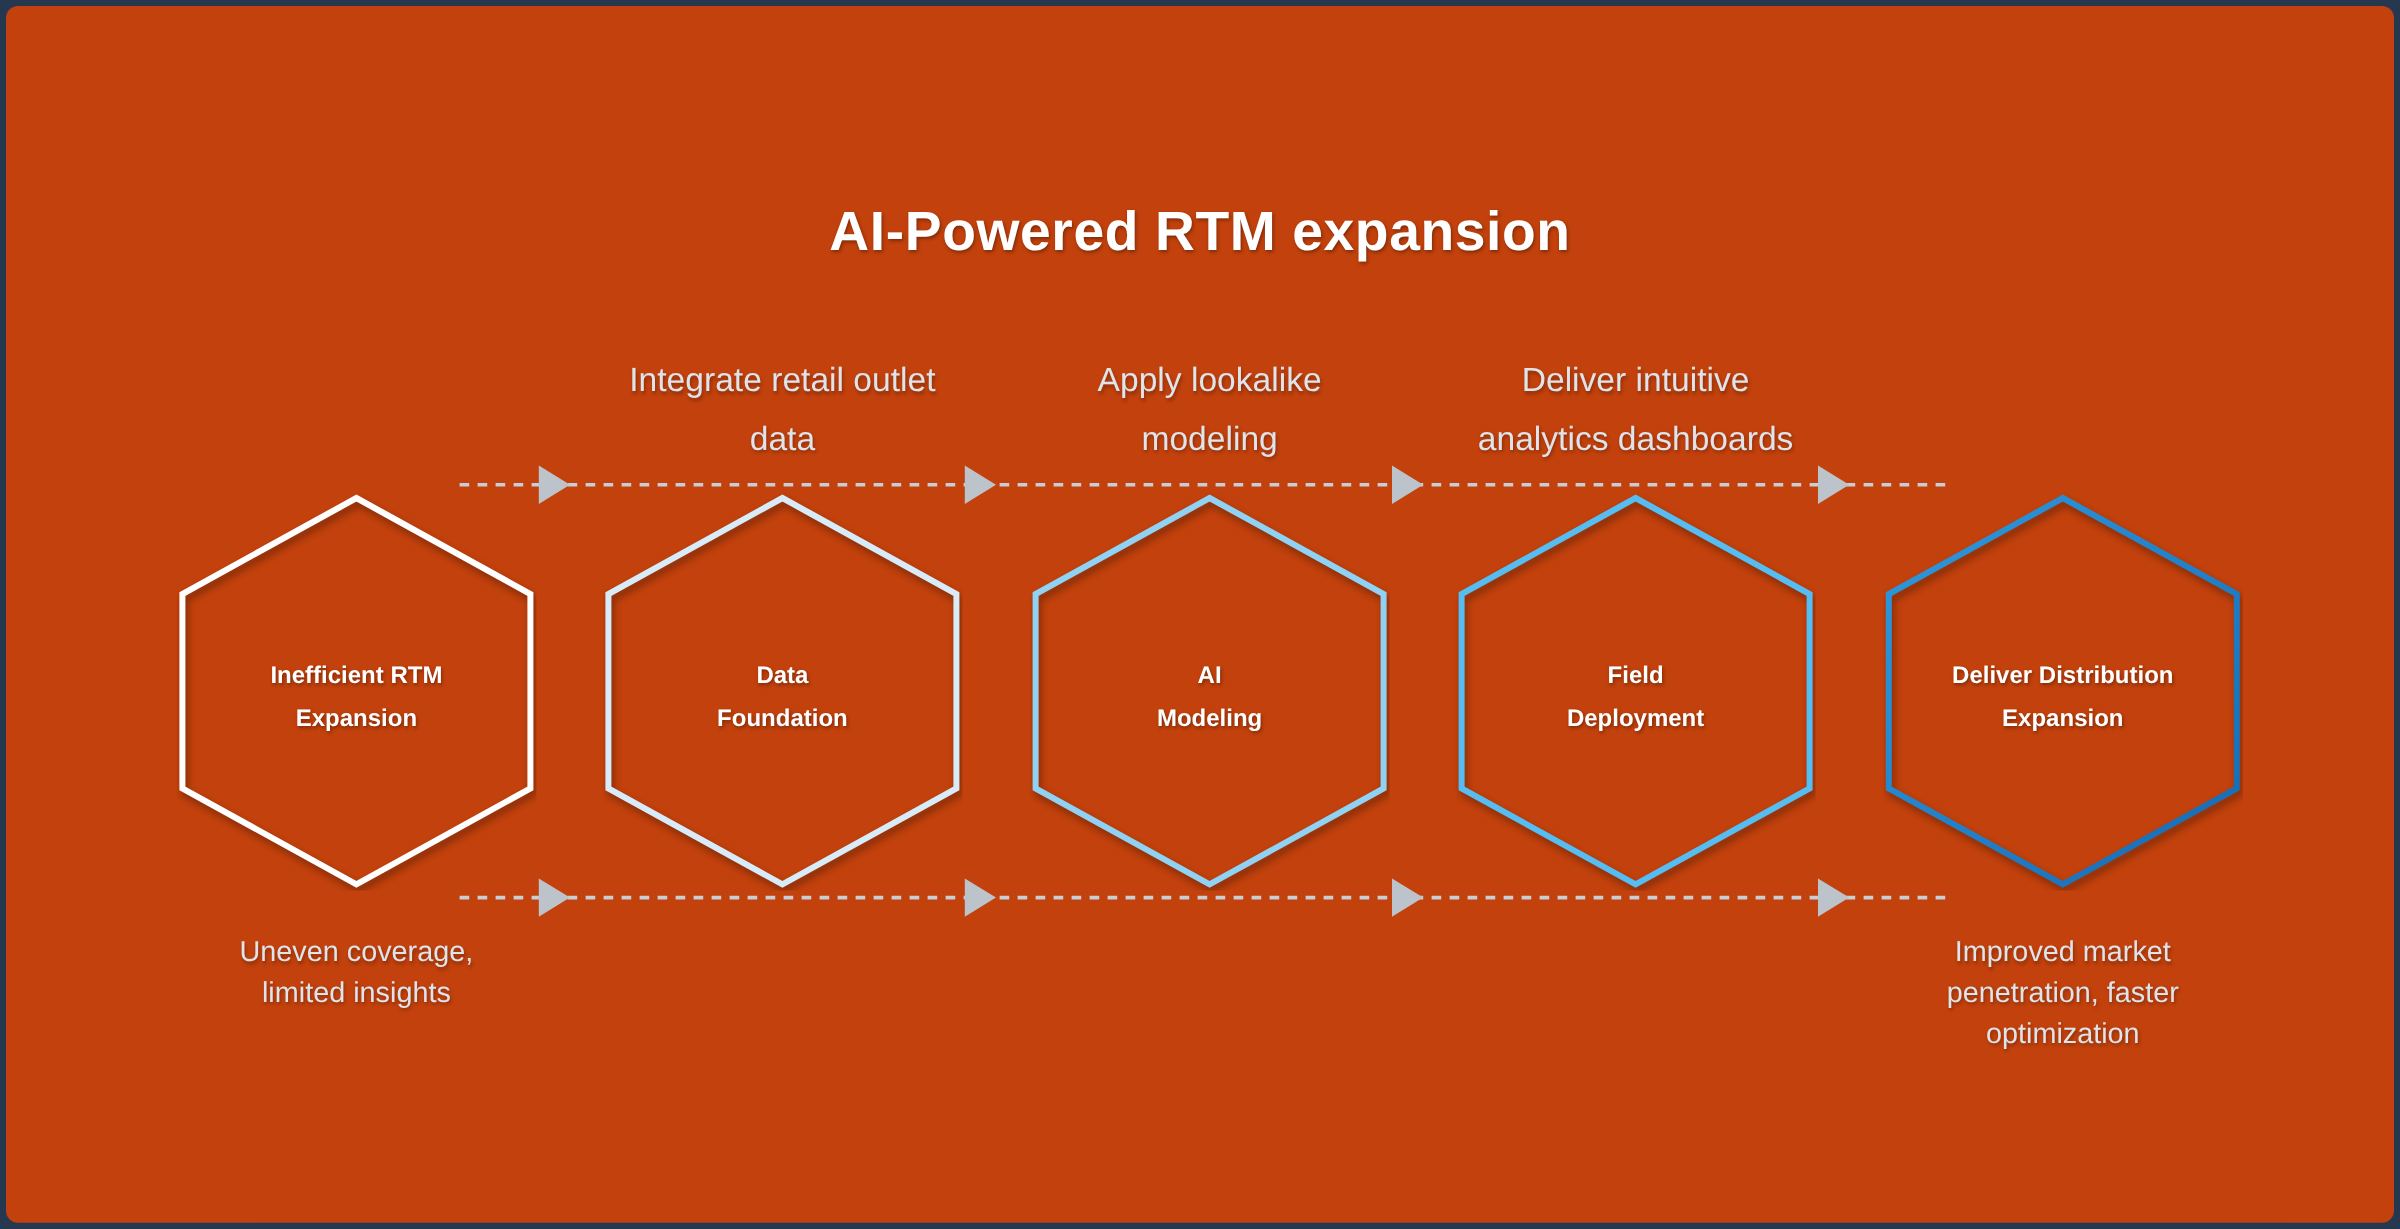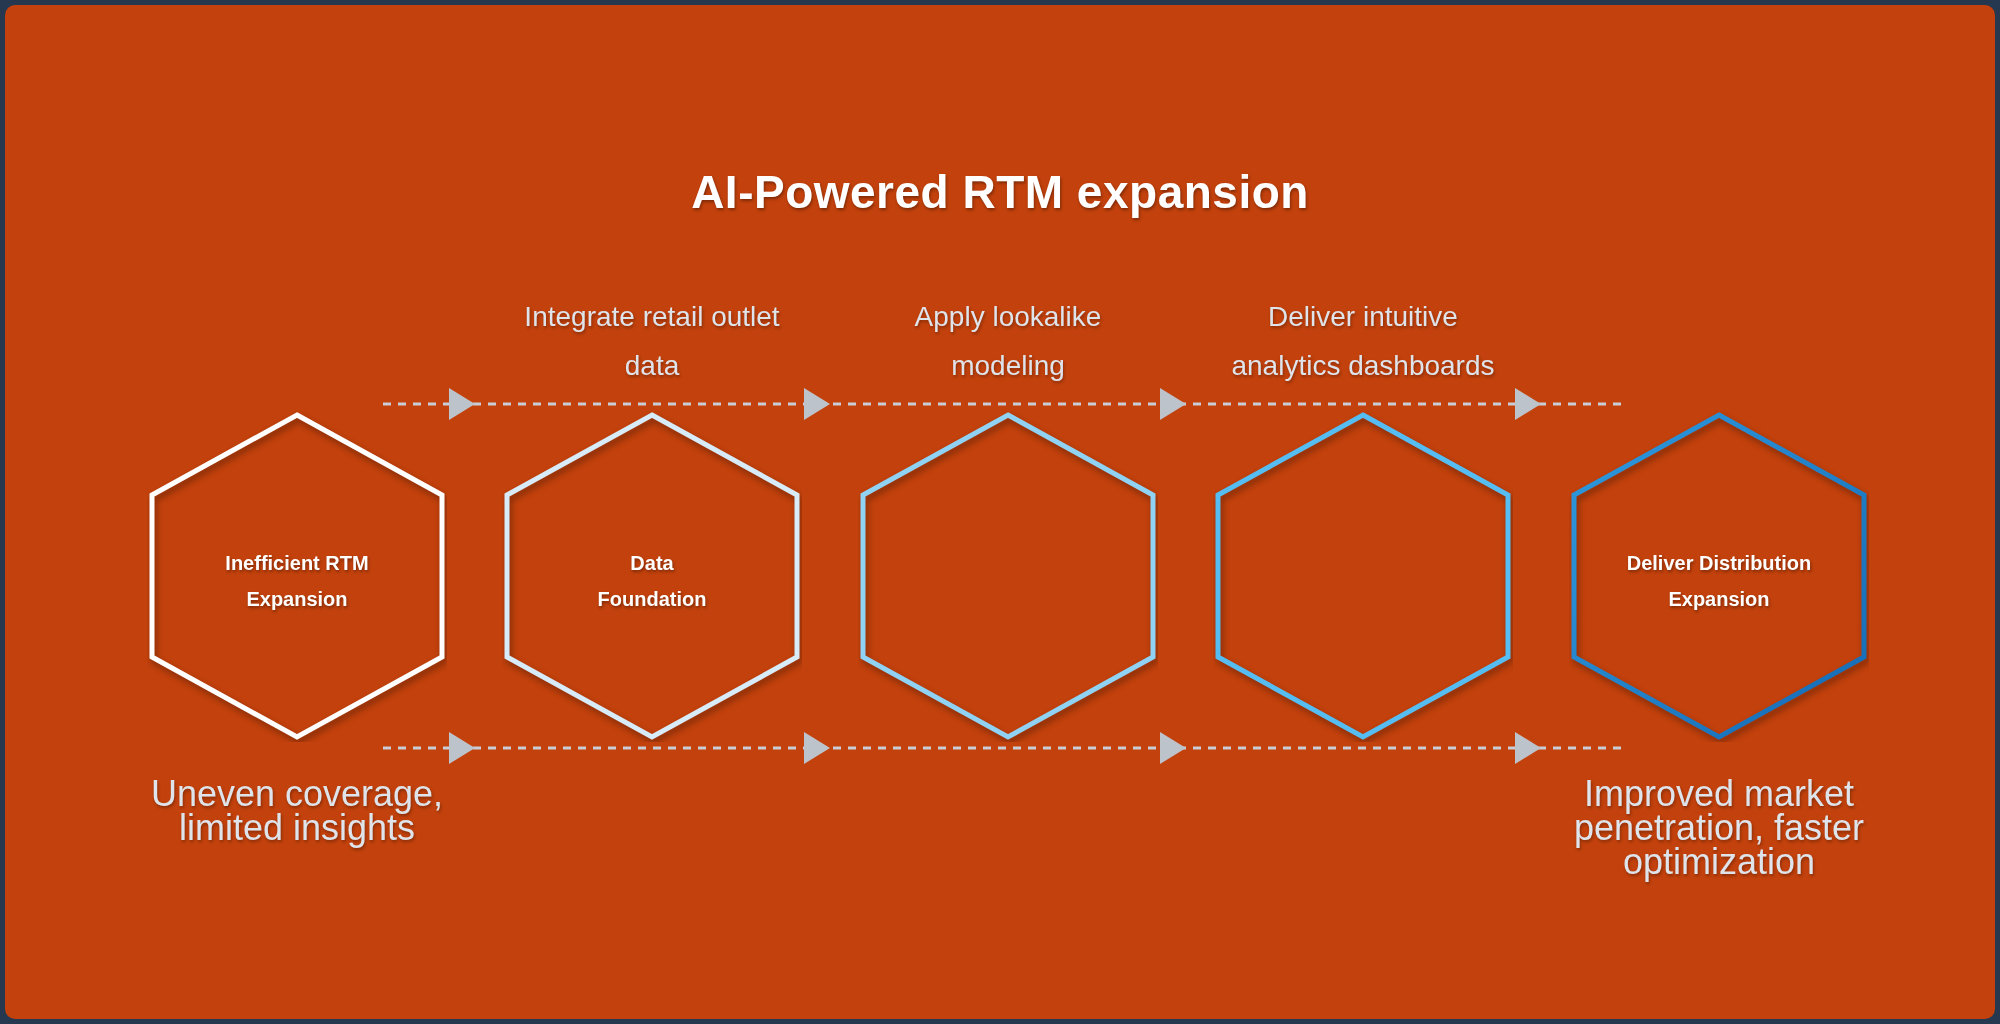--- a/index.html
+++ b/index.html
@@ -71,21 +71,21 @@
     line-height: 49px;
     white-space: pre-line;
     text-shadow: 1px 2px 3px rgba(0,0,0,0.3);
   }
   .note {
     position: absolute;
     top: 772px;
     width: 360px;
     text-align: center;
     color: #dfe3ea;
-    font-size: 36px;
+    font-size: 24px;
     font-weight: 400;
     line-height: 34px;
     white-space: pre-line;
     text-shadow: 1px 2px 3px rgba(0,0,0,0.3);
   }
   
   .hex-1 { left: 142px; }  .name-1 { left: 132px; }
   .hex-2 { left: 497px; }  .name-2 { left: 487px; }  .lbl-2 { left: 467px; }
   .hex-3 { left: 853px; }  .name-3 { left: 843px; }  .lbl-3 { left: 823px; }
   .hex-4 { left: 1208px; } .name-4 { left: 1198px; } .lbl-4 { left: 1178px; }
@@ -151,20 +151,24 @@
         </linearGradient>
       </defs>
       <polygon stroke="url(#hex5grad)" points="150,5 295,85 295,247 150,327 5,247 5,85"></polygon>
     </svg>
   </div>
 
   <div class="stage-name name-1">Inefficient RTM
 Expansion</div>
   <div class="stage-name name-2">Data
 Foundation</div>
+  <div class="stage-name name-3">AI
+Modeling</div>
+  <div class="stage-name name-4">Field
+Deployment</div>
   <div class="stage-name name-5">Deliver Distribution
 Expansion</div>
 
   <div class="note note-start">Uneven coverage,
 limited insights</div>
   <div class="note note-end">Improved market
 penetration, faster
 optimization</div>
 
 </div>

